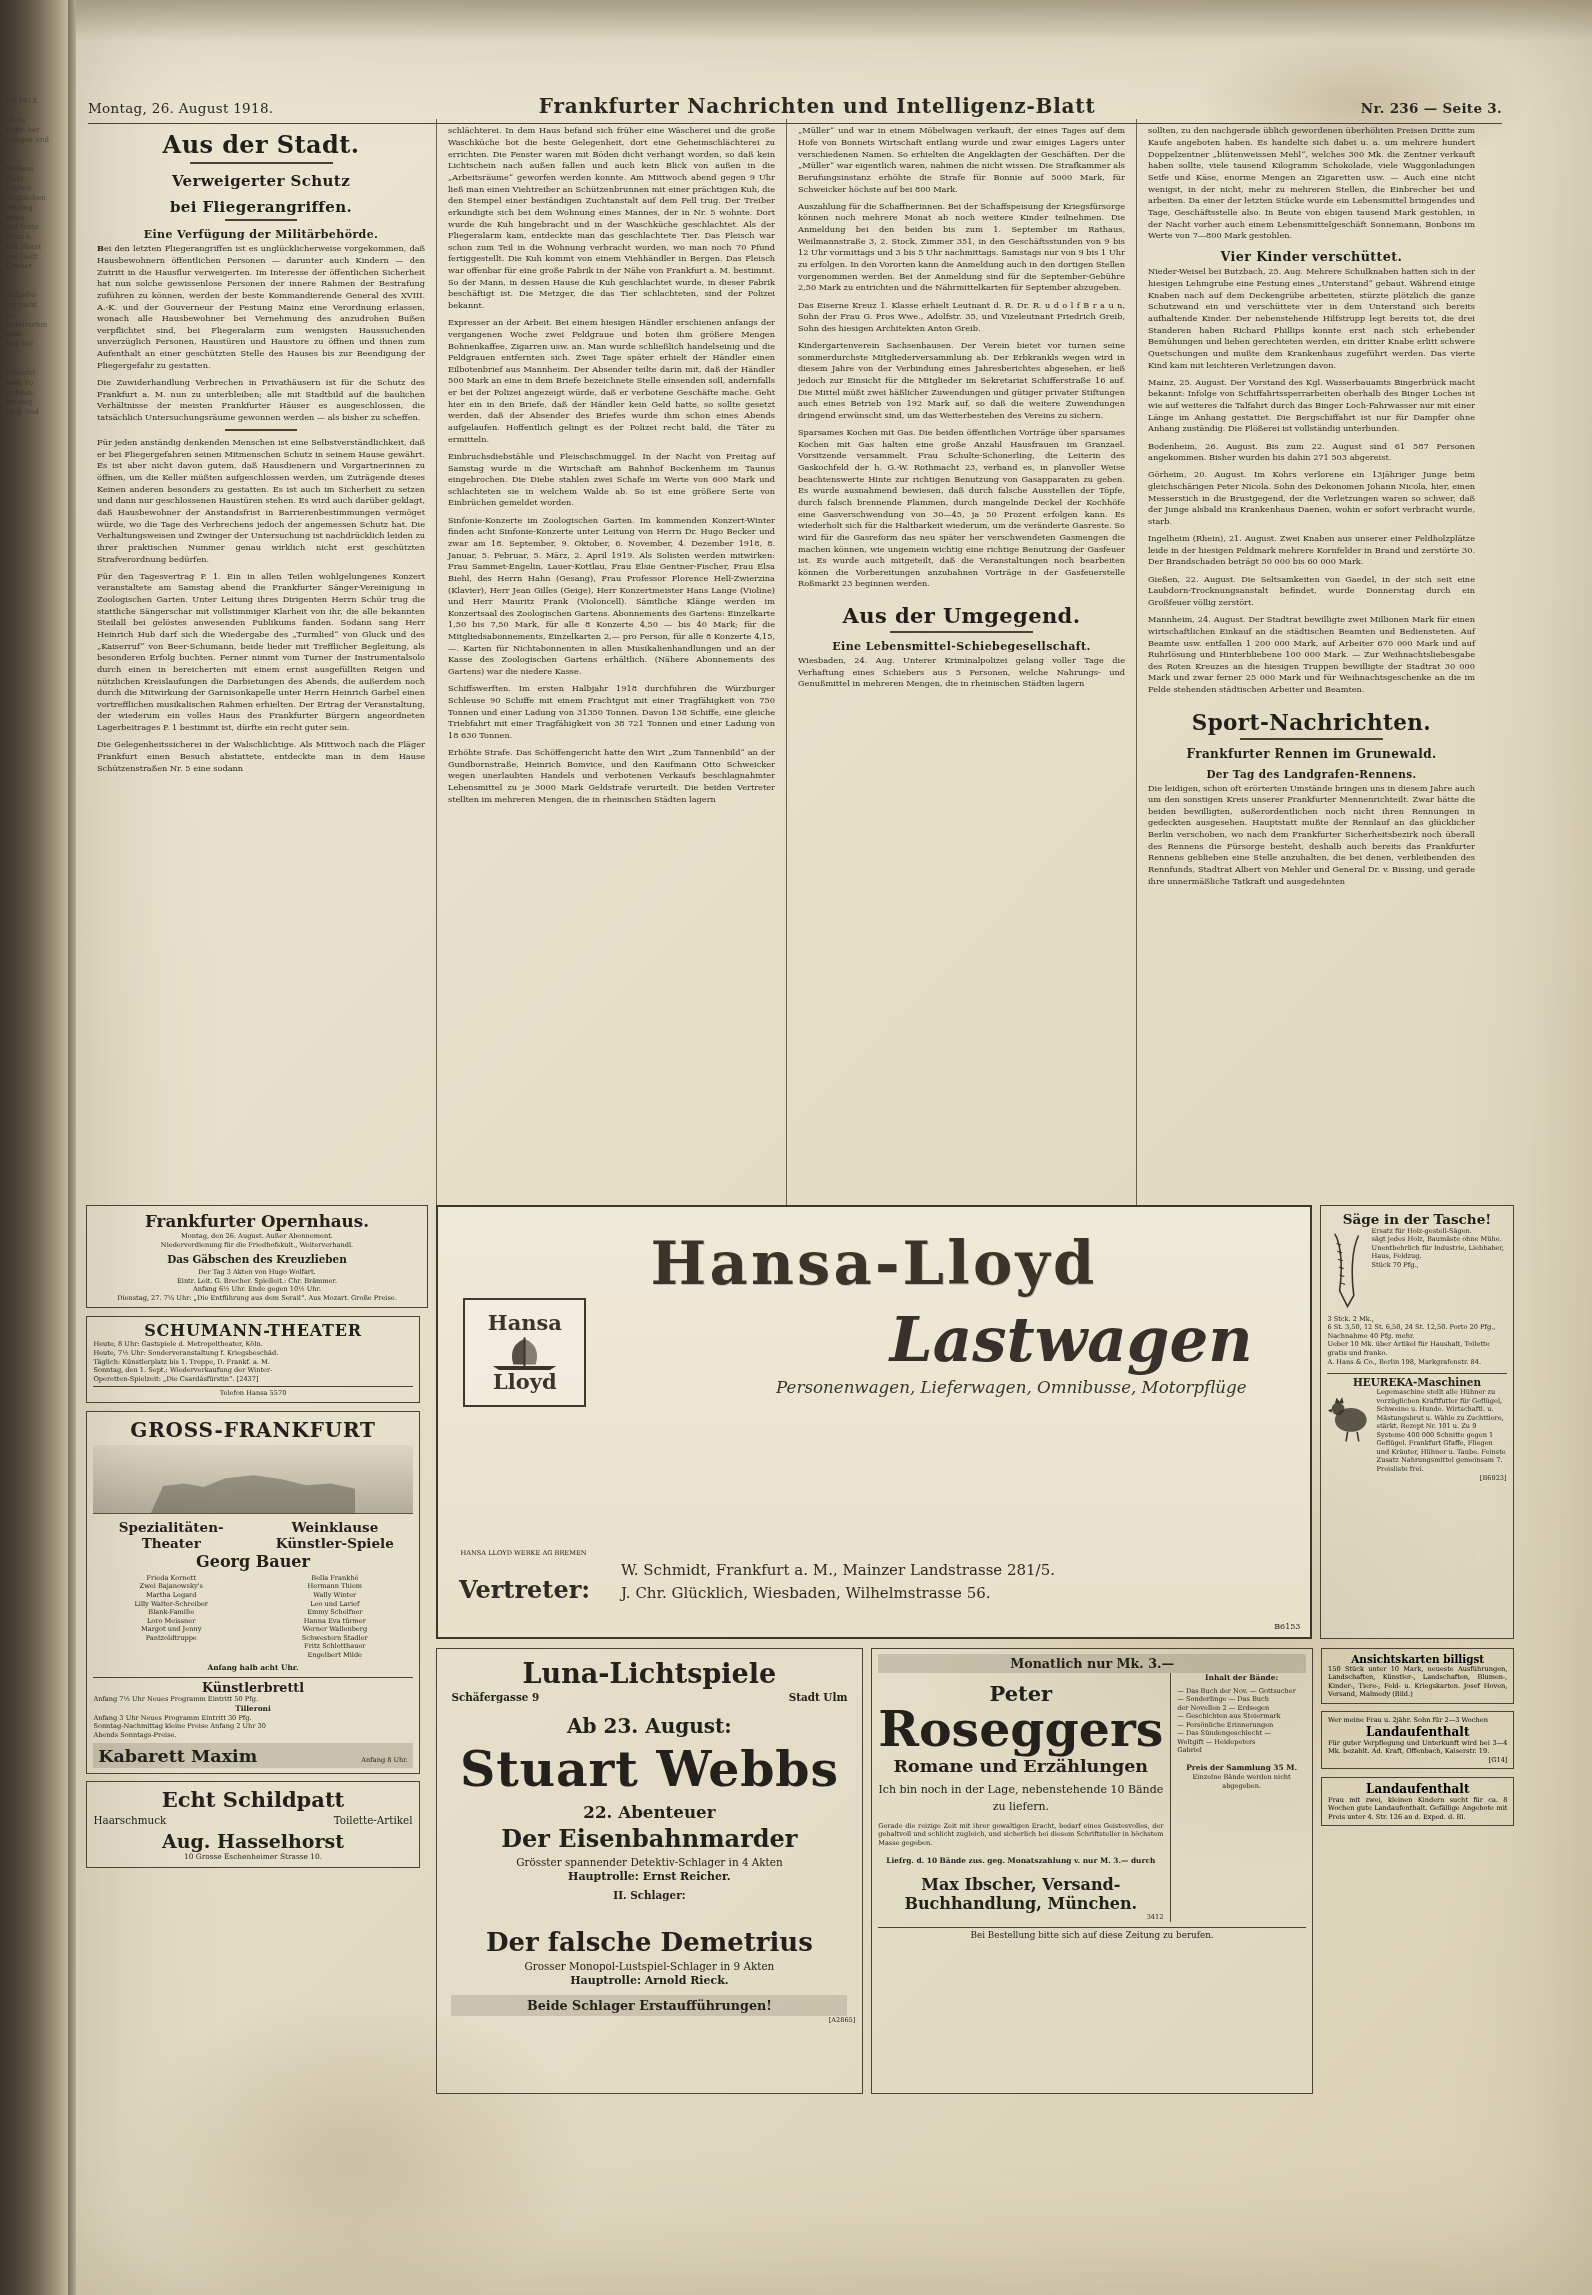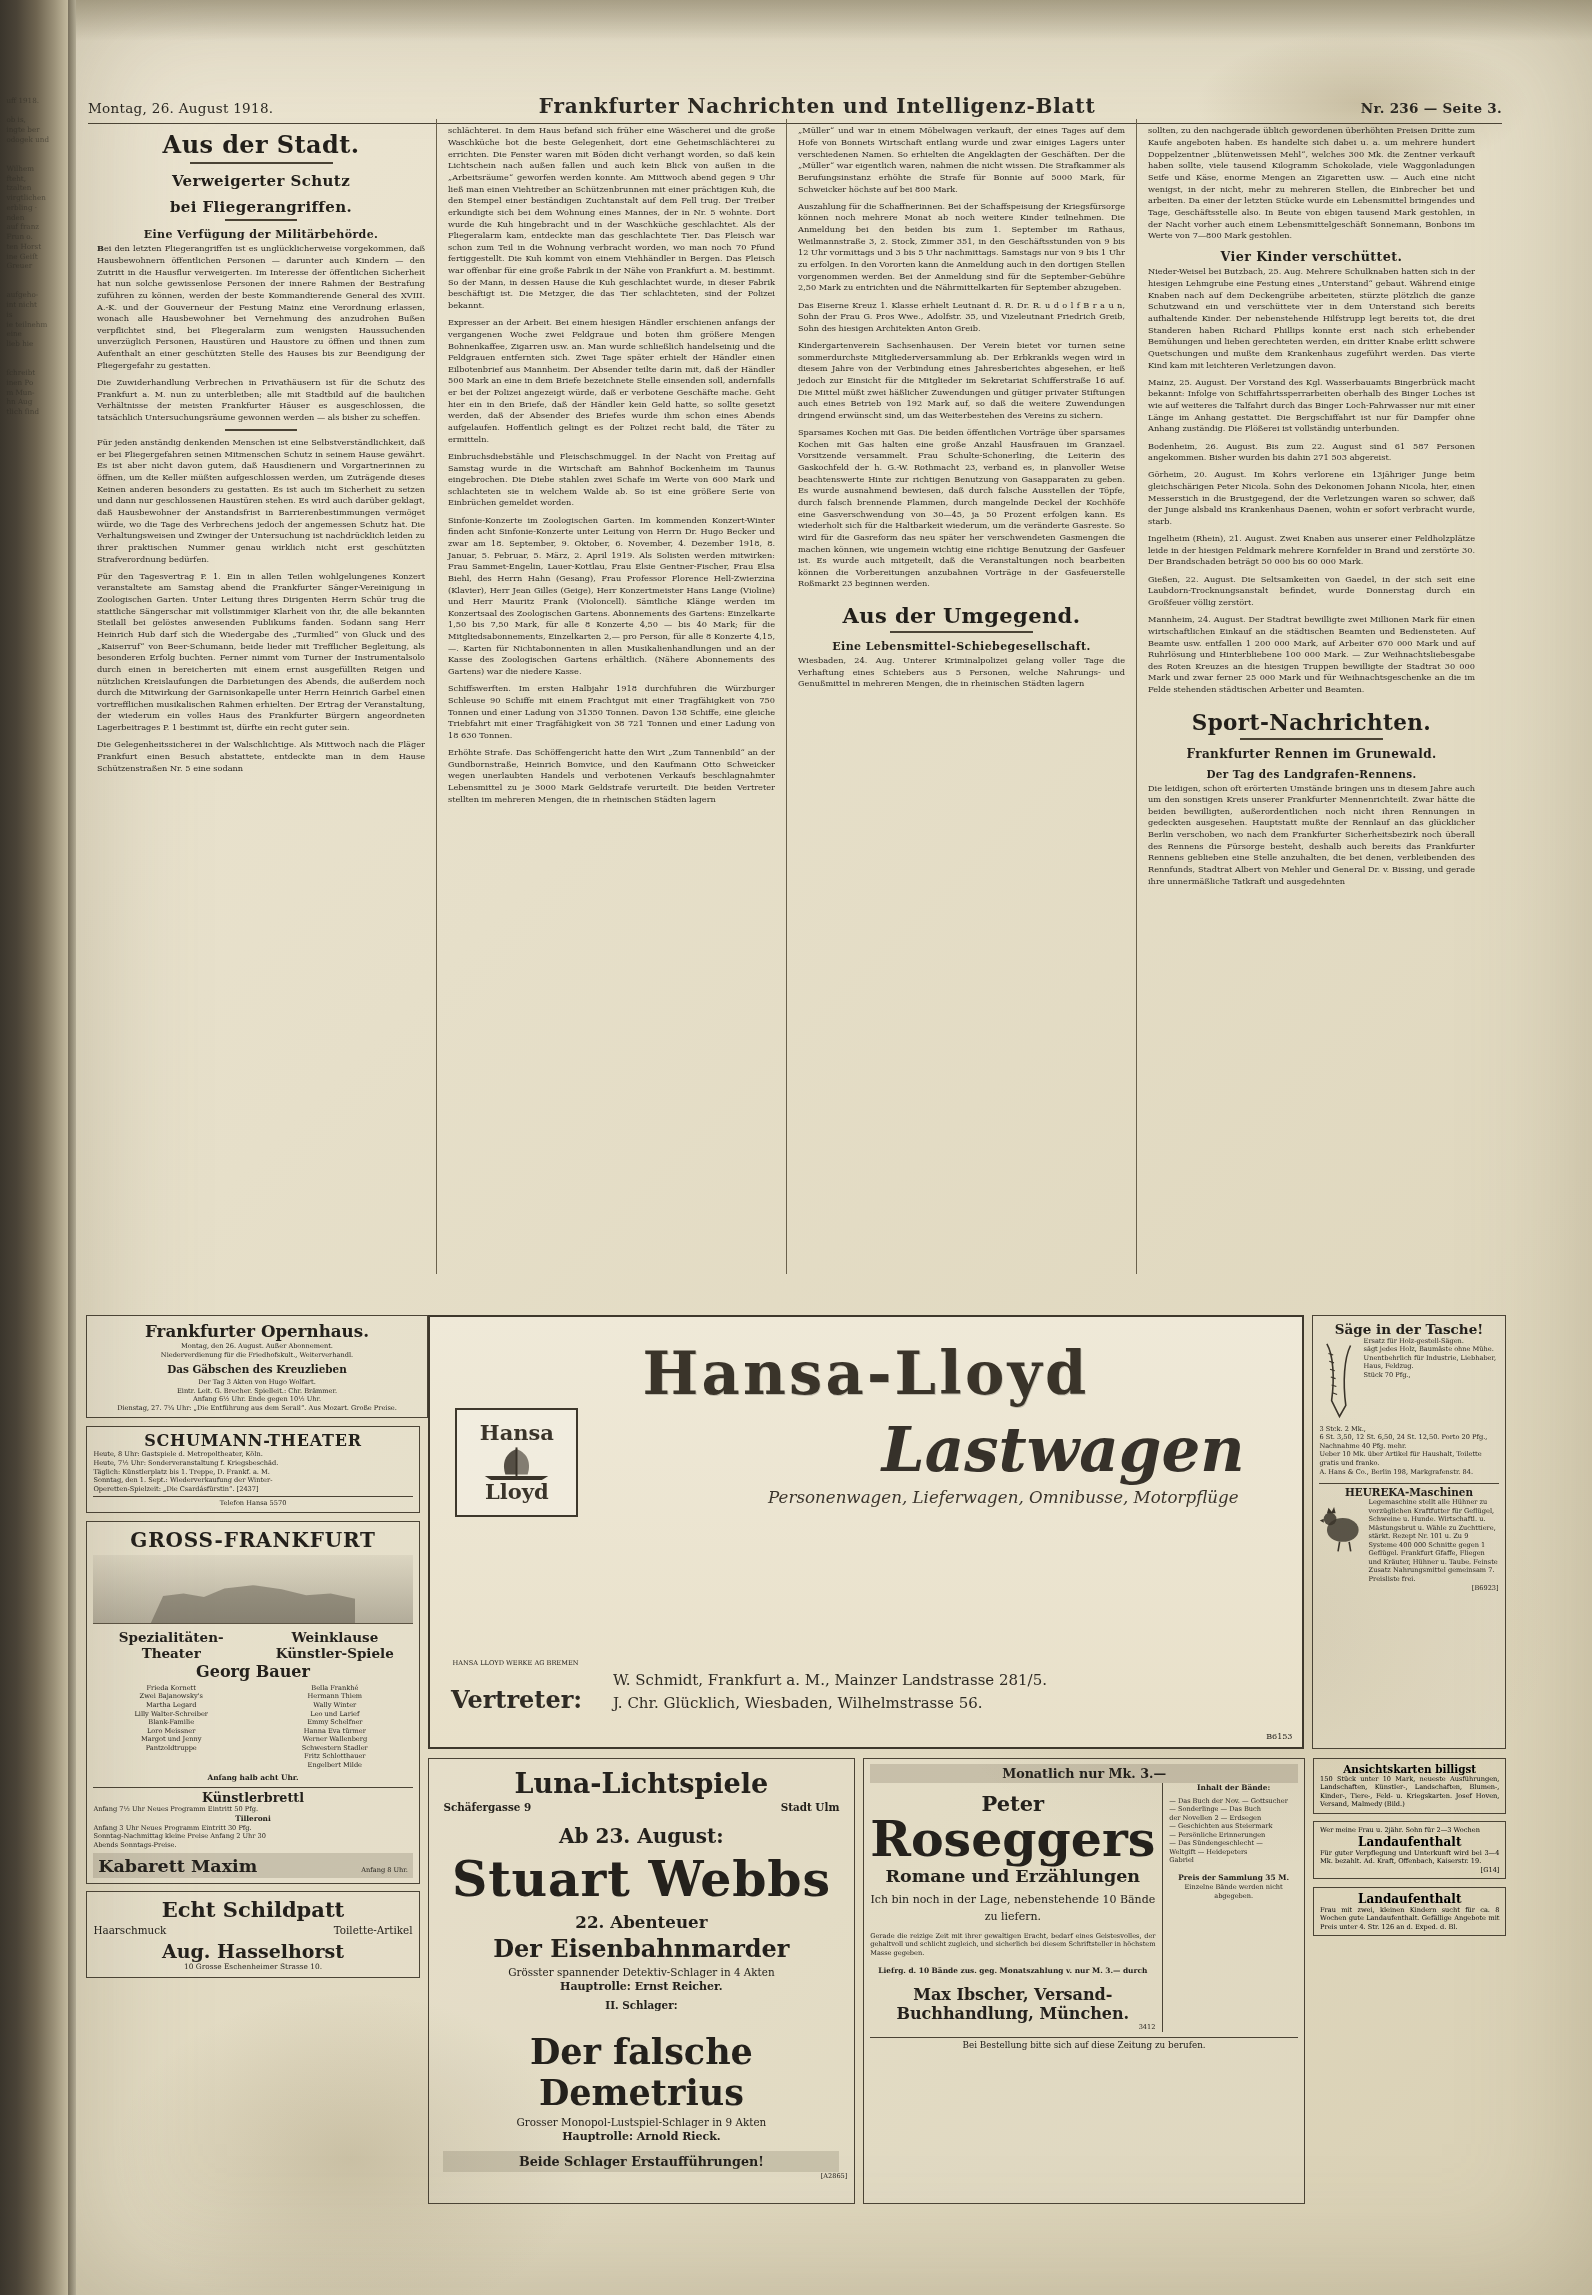--- a/index.html
+++ b/index.html
@@ -132,24 +132,24 @@
     margin: 0 0 5.6px;
     font-family: "DejaVu Serif", serif;
     color: #2a2722;
   }
   .body-txt.first::first-letter { font-weight: bold; }
   .center { text-align: center; }
 
   
   #adsrow {
     position: absolute;
-    left: 86px; top: 1315px;
+    left: 86px; top: 1205px;
     width: 1421px;
     display: flex;
-    gap: 0;
+    gap: 8px;
   }
   .adcol { box-sizing: border-box; }
   .adbox {
     border: 1.6px solid #4a4335;
     background: rgba(255,255,255,.10);
     margin-bottom: 7.2px;
     padding: 4.8px 6.4px;
     box-sizing: border-box;
     color: #24211c;
   }
@@ -224,21 +224,21 @@
   
   #luna { height: 446px; position: relative; }
   #luna .t1 { font-size: 27px; font-weight: bold; text-align: center; margin-top: 4.8px; }
   #luna .t2 { font-size: 10.4px; display: flex; justify-content: space-between; padding: 1.6px 8px 0; font-weight: bold;}
   #luna .t3 { font-size: 20px; font-weight: bold; text-align: center; margin-top: 11px; }
   #luna .big { font-size: 49px; font-weight: bold; text-align: center; letter-spacing: 0.8px; margin-top: 1.6px; }
   #luna .t4 { font-size: 16.7px; font-weight: bold; text-align: center; margin-top: 4.8px;}
   #luna .t5 { font-size: 24px; font-weight: bold; text-align: center; margin-top: 1.6px;}
   #luna .t6 { font-size: 10.4px; text-align: center; margin-top: 3.2px;}
   #luna .t7 { font-size: 11px; text-align: center; font-weight: bold; margin-top: 1.6px;}
-  #luna .big2 { font-size: 35px; font-weight: bold; text-align: center; margin-top: 20px; }
+  #luna .big2 { font-size: 26px; font-weight: bold; text-align: center; margin-top: 26px; }
   #luna .ribbon {
     margin: 8px 8px 0; text-align: center; font-weight: bold;
     font-size: 12.7px; background: rgba(70,62,46,.16); padding: 3.2px 0;
   }
 
   
   #rosegger { height: 446px; position: relative; }
   #rosegger .banner {
     background: rgba(70,62,46,.18);
     text-align: center; font-weight: bold; font-size: 12.7px; padding: 2.4px 0;

